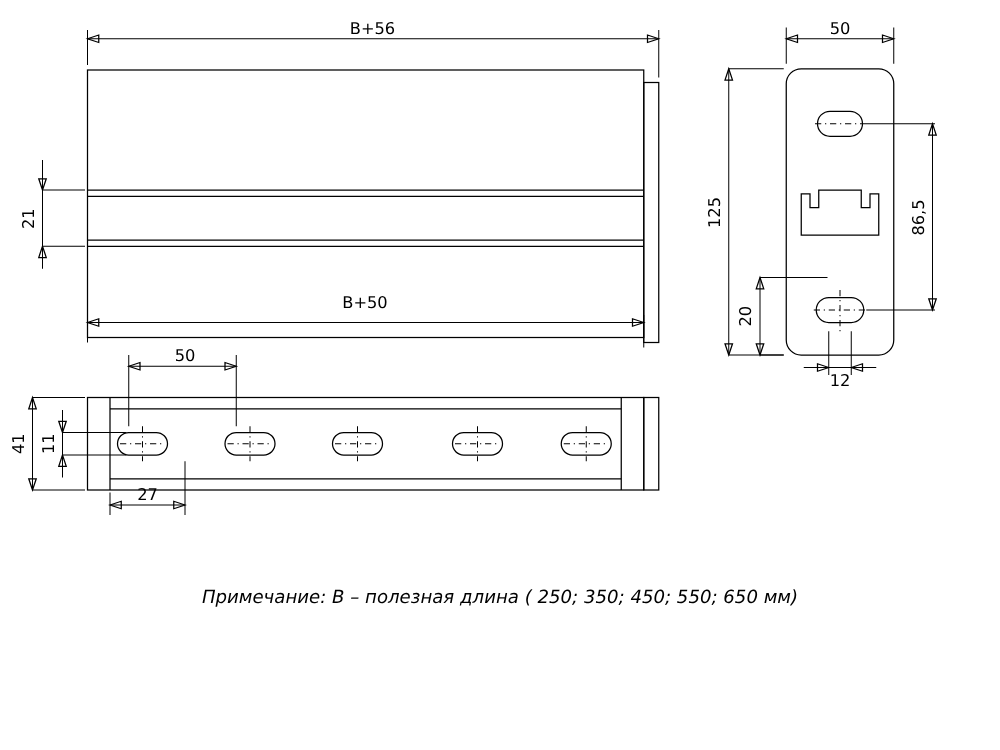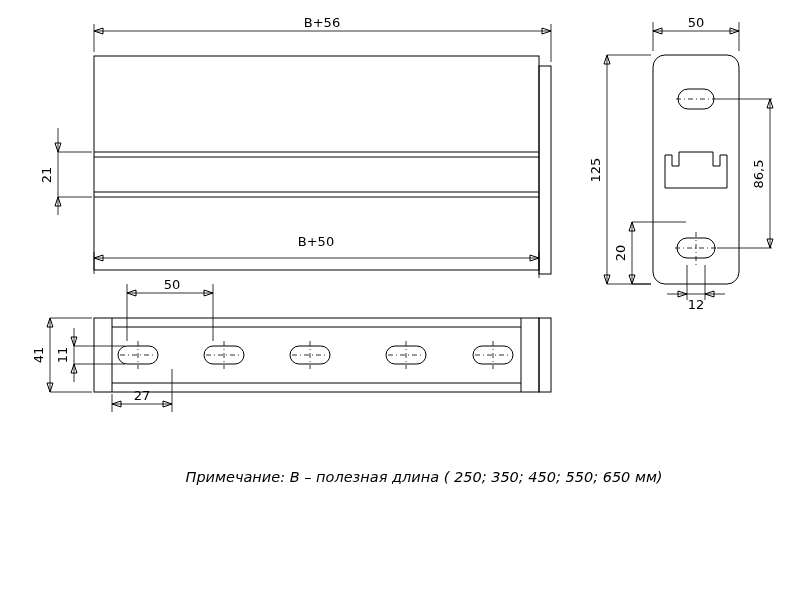--- a/index.html
+++ b/index.html
@@ -14,21 +14,20 @@
     font-family: "DejaVu Sans", sans-serif;
     color: #000000;
     overflow: hidden;
   }
   #drawing-root {
     position: absolute;
     left: 0;
     top: 0;
     width: 658px;
     height: 600px;
-    margin-left: 24px;
   }
   svg {
     display: block;
   }
   .ln {
     stroke: #000000;
     stroke-width: 1;
     fill: none;
     shape-rendering: geometricPrecision;
   }

